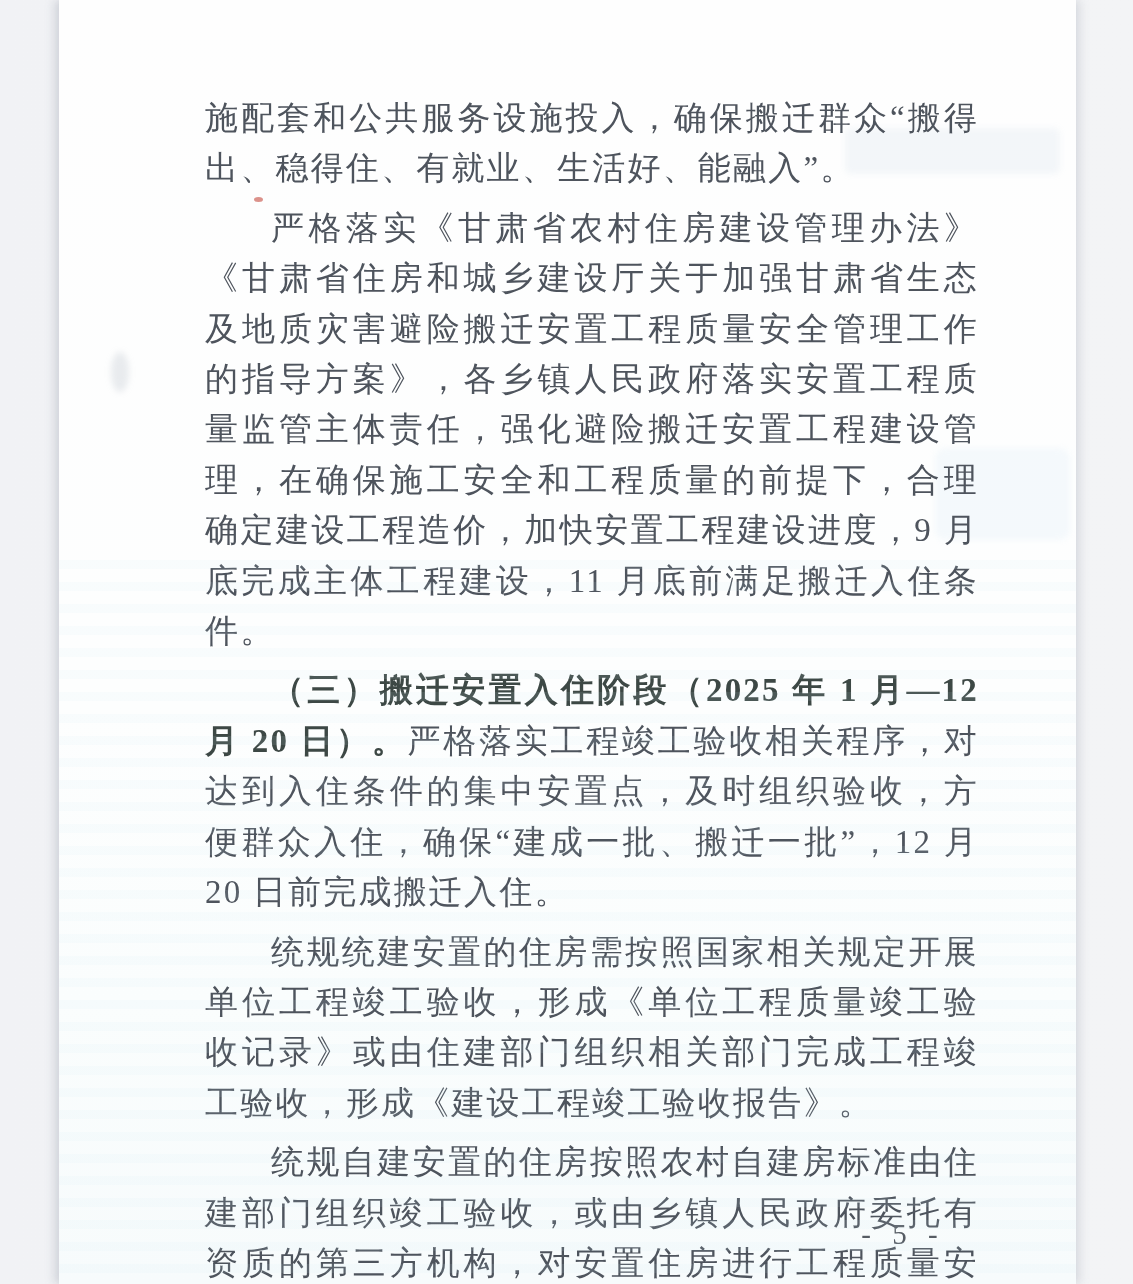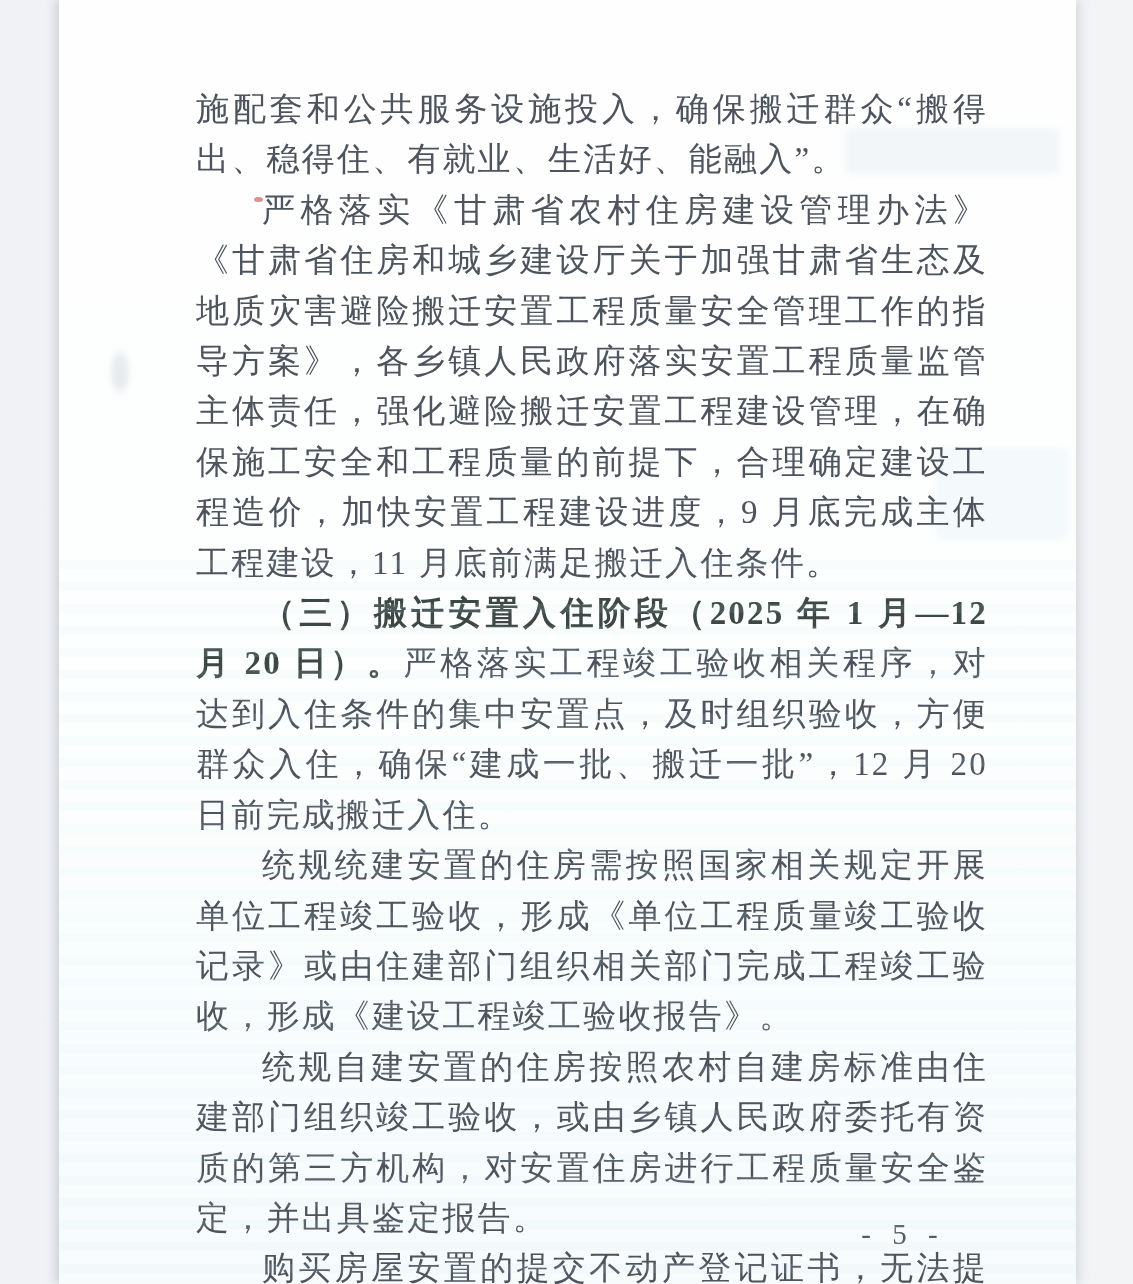--- a/index.html
+++ b/index.html
@@ -46,21 +46,21 @@
     top: 84px;
     width: 792px;
     font-size: 33px;
     line-height: 50.4px;
     letter-spacing: 2.2px;
     color: #4e545d;
     text-align: justify;
     text-justify: inter-ideograph;
   }
   .text-block p {
-    margin: 0;
+    margin: 9px;
     padding: 0;
   }
   .text-block p.indent {
     text-indent: 66px;
   }
   .lead-bold {
     font-weight: 700;
     color: #3d4845;
   }
   .page-number {

